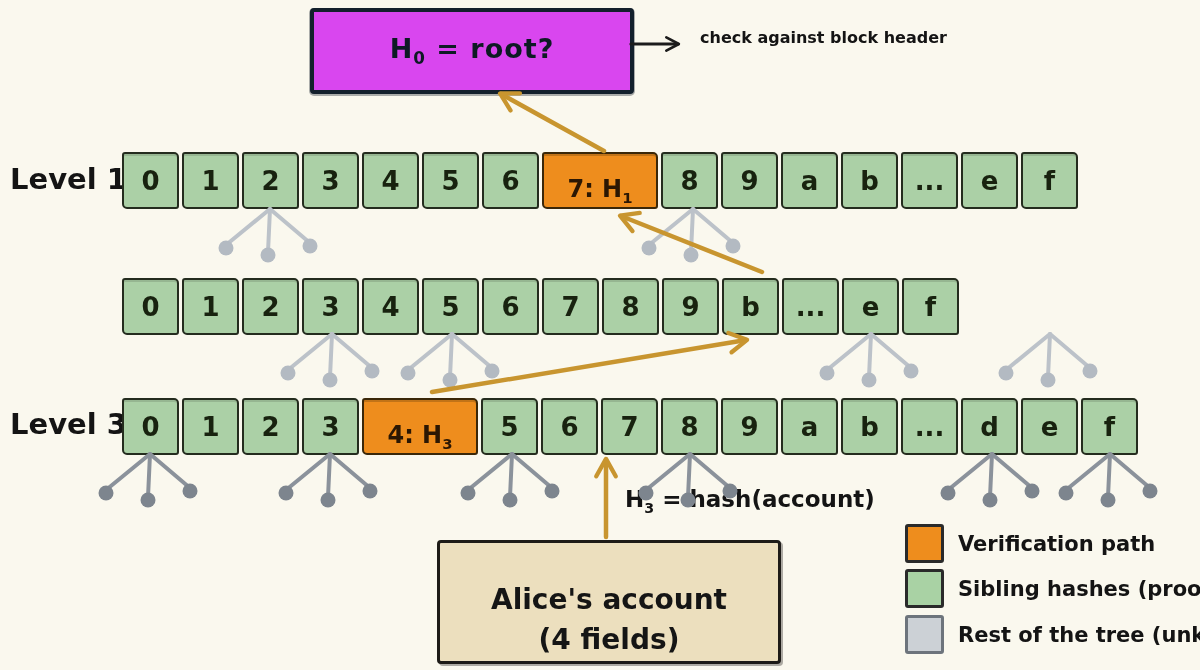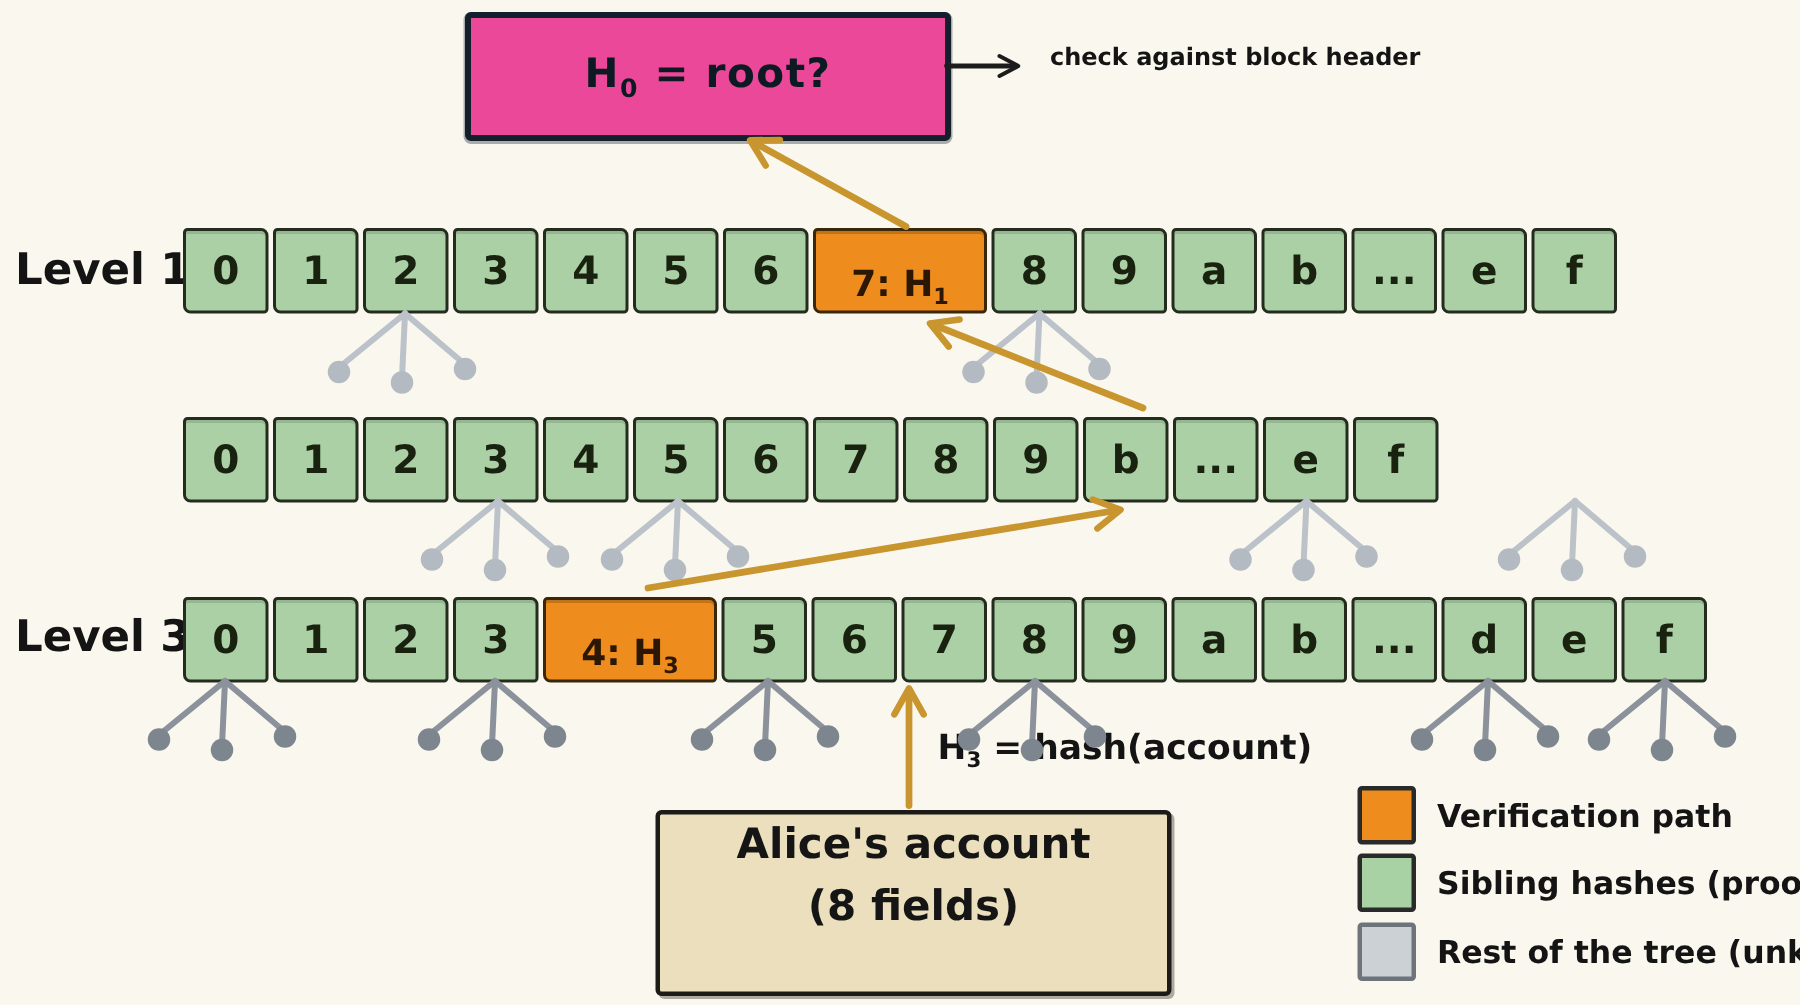--- a/index.html
+++ b/index.html
@@ -4,21 +4,21 @@
 <style>
   html,body{margin:0;padding:0;}
   body{font-family:"DejaVu Sans","Liberation Sans",sans-serif;background:#e8e8e0;}
   #canvas{
     position:relative;width:1200px;height:670px;overflow:hidden;
     background:#faf8ee;color:#1c1c1c;
   }
   
   .root-box{
     position:absolute;left:310px;top:8px;width:316px;height:78px;
-    background:#ec4899;border:4px solid #13202c;border-radius:4px;
+    background:#d946ef;border:4px solid #13202c;border-radius:4px;
     display:flex;align-items:center;justify-content:center;
     box-shadow:0 1px 0 1px rgba(19,32,44,.35);
   }
   .root-box .t{font-size:27px;font-weight:700;color:#0d1a24;letter-spacing:1px;}
   sub{font-size:.62em;font-weight:700;}
   
   .check-label{
     position:absolute;left:700px;top:28px;font-size:16px;font-weight:600;
     white-space:nowrap;color:#141414;
   }
@@ -44,21 +44,21 @@
   .cell.path{
     width:116px;background:#ee8d1d;border-color:#3a2708;
     box-shadow:inset 0 2px 0 rgba(58,39,8,.25);
     align-items:flex-end;
   }
   .cell.path .ct{font-size:24px;font-weight:700;color:#2b1703;}
   
   .account-box{
     position:absolute;left:437px;top:540px;width:338px;height:118px;
     background:#ecdfbe;border:3.5px solid #1d1b17;border-radius:4px;
-    display:flex;flex-direction:column;align-items:center;justify-content:flex-start;
+    display:flex;flex-direction:column;align-items:center;justify-content:flex-end;
     box-shadow:2px 2px 0 rgba(29,27,23,.35);
   }
   .account-box .l{font-size:28px;font-weight:600;color:#151515;line-height:1.45;}
   
   .legend-item{position:absolute;left:905px;display:flex;align-items:center;gap:14px;}
   #leg1{top:524px;text-align:right;} #leg2{top:569px;} #leg3{top:615px;}
   .swatch{width:39px;height:39px;box-sizing:border-box;border:3px solid #2a2a2a;border-radius:3px;}
   .swatch.orange{background:#ee8d1d;}
   .swatch.green{background:#a9d2a4;}
   .swatch.gray{background:#ccd1d6;border-color:#6d747c;}
@@ -332,21 +332,21 @@
       </div>
       <div class="cell">
         <span class="ct">f</span>
       </div>
     </div>
 
   <div class="hash-label"><span>H</span><sub>3</sub><span> = hash(account)</span></div>
 
   <div class="account-box">
     <div class="l">Alice's account</div>
-    <div class="l">(8 fields)</div>
+    <div class="l">(4 fields)</div>
   </div>
 
   <div class="legend-item" id="leg1">
     <div class="swatch orange"></div>
     <div class="legend-label">Verification path</div>
   </div>
   <div class="legend-item" id="leg2">
     <div class="swatch green"></div>
     <div class="legend-label">Sibling hashes (proof)</div>
   </div>

